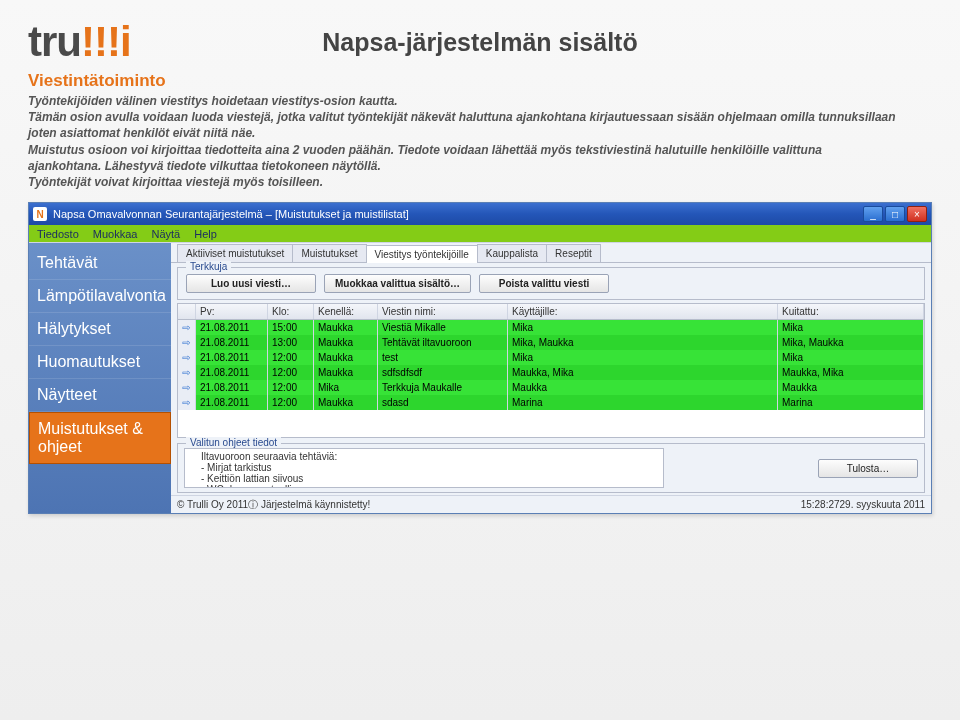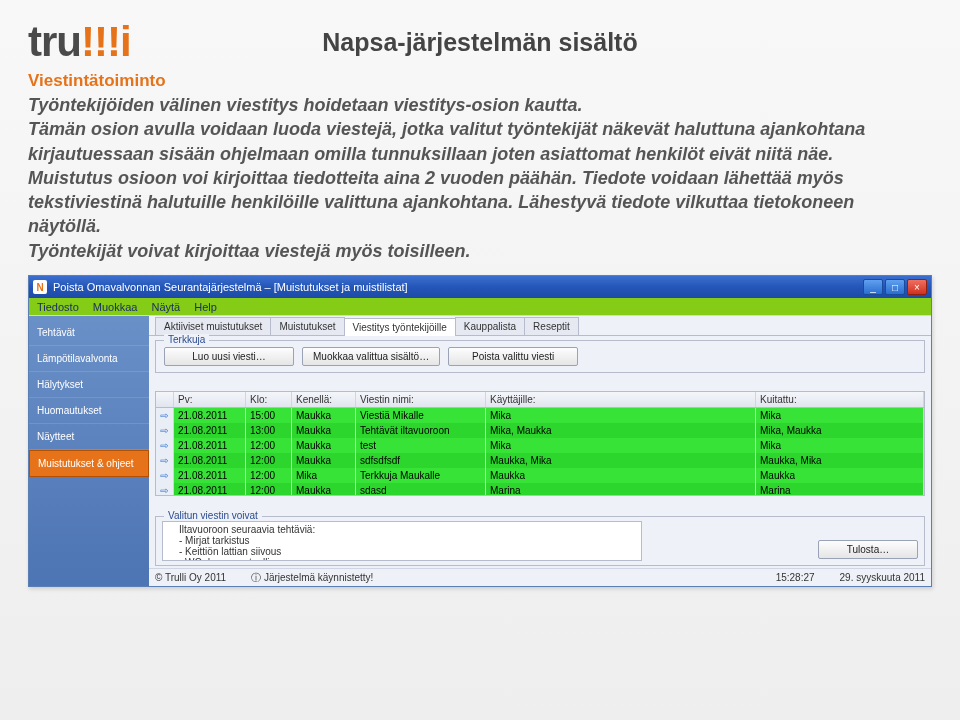--- a/index.html
+++ b/index.html
@@ -34,21 +34,21 @@
     margin-top: -40px;
     margin-bottom: 14px;
   }
   .subhead {
     font-size: 17px;
     color: #e6731a;
     font-weight: 700;
     margin-bottom: 2px;
   }
   .bodytext {
-    font-size: 18px;
+    font-size: 12px;
     color: #555;
     font-style: italic;
     font-weight: 600;
     line-height: 1.35;
     margin-bottom: 12px;
     max-width: 870px;
   }
   .app-window {
     width: 904px;
     height: 312px;
@@ -94,24 +94,24 @@
     color: #1d2f60;
     font-size: 11px;
     border-bottom: 1px solid #cfd5e2;
   }
   .content {
     flex: 1;
     display: flex;
     min-height: 0;
   }
   .sidebar {
-    width: 120px;
+    width: 142px;
     background: linear-gradient(180deg,#6a90c8,#4d74b3);
     color: #fff;
-    font-size: 10px;
+    font-size: 16px;
     display: flex;
     flex-direction: column;
     padding-top: 4px;
   }
   .sidebar .sitem {
     padding: 7px 8px;
     border-bottom: 1px solid rgba(255,255,255,0.12);
   }
   .sidebar .sitem.active {
     background: #e6731a;
@@ -147,34 +147,34 @@
     border: 1px solid #b6bccb;
     margin: 4px 6px 2px 6px;
     padding: 6px 8px;
     position: relative;
     background:#eef2f8;
   }
   .toolbar-group .legend {
     position:absolute; top:-7px; left:8px;
     background:#eef2f8; color:#2a4b8f; padding:0 4px; font-size:10px;
   }
-  .toolbar-group .btnrow { display:flex; gap:8px; }
+  .toolbar-group .btnrow { display:flex; gap:8px;font-weight:bold; }
   .xpbtn {
     min-width: 130px;
     padding: 3px 10px;
     background: linear-gradient(180deg,#fdfdfd,#e5e5e5);
     border: 1px solid #9aa3b6;
     border-radius: 2px;
     font-size: 10px;
     text-align: center;
     color:#222;
   }
   .grid-wrap {
     flex: 1;
-    margin: 16px 6px;
+    margin: 1px 6px;
     border: 1px solid #b6bccb;
     background:#fff;
     display:flex;
     flex-direction:column;
     min-height: 0;
     overflow:hidden;
   }
   .grid-head {
     display:flex;
     background: linear-gradient(180deg,#f4f6fa,#e1e5ee);
@@ -212,51 +212,51 @@
     height: 40px;
     background:#fff;
     border:1px solid #b6bccb;
     font-size:10px;
     color:#333;
     padding:2px 16px;
     white-space:pre-wrap;
     overflow:hidden;
   }
   .lower .printbtn{
-    position:absolute; right:6px; bottom:6px;
+    position:absolute; right:6px; bottom:14px;
     min-width:100px;
   }
   .statusbar{
     height:18px;
     background:#eef2f8;
     border-top:1px solid #cfd5e2;
     display:flex;
     align-items:center;
     font-size:10px;
     color:#333;
     padding:0 6px;
-    gap:25px;
+    gap:0;
   }
   .statusbar .spacer{flex:1;}
 </style>
 </head>
 <body>
 
 <div class="page">
   <div class="logo">
     <span>tru</span><span class="orange">!!!</span><span class="orange">i</span>
   </div>
   <div class="title">Napsa-järjestelmän sisältö</div>
   <div class="subhead">Viestintätoiminto</div>
   <div class="bodytext" id="body-text">Työntekijöiden välinen viestitys hoidetaan viestitys-osion kautta.<br>Tämän osion avulla voidaan luoda viestejä, jotka valitut työntekijät näkevät haluttuna ajankohtana kirjautuessaan sisään ohjelmaan omilla tunnuksillaan joten asiattomat henkilöt eivät niitä näe.<br>Muistutus osioon voi kirjoittaa tiedotteita aina 2 vuoden päähän. Tiedote voidaan lähettää myös tekstiviestinä halutuille henkilöille valittuna ajankohtana. Lähestyvä tiedote vilkuttaa tietokoneen näytöllä.<br>Työntekijät voivat kirjoittaa viestejä myös toisilleen.</div>
 
   <div class="app-window">
     <div class="titlebar">
       <div class="app-icon">N</div>
-      <div class="title-text">Poista Omavalvonnan Seurantajärjestelmä – [Muistutukset ja muistilistat]</div>
+      <div class="title-text">Napsa Omavalvonnan Seurantajärjestelmä – [Muistutukset ja muistilistat]</div>
       <div class="win-btns">
         <div class="win-btn">_</div>
         <div class="win-btn">□</div>
         <div class="win-btn close">×</div>
       </div>
     </div>
 
     <div class="menubar">
       <span>Tiedosto</span>
       <span>Muokkaa</span>
@@ -354,21 +354,21 @@
                 <div class="col-klo">12:00</div>
                 <div class="col-ken">Maukka</div>
                 <div class="col-nimi">sdasd</div>
                 <div class="col-kayt">Marina</div>
                 <div class="col-kuit">Marina</div>
               </div>
             </div>
         </div>
 
         <div class="lower">
-          <span class="legend">Valitun viestin voivat</span>
+          <span class="legend">Valitun ohjeet tiedot</span>
           <div class="msgbox" id="detail-text">Iltavuoroon seuraavia tehtäviä:<br>- Mirjat tarkistus<br>- Keittiön lattian siivous<br>- WC:den perusteellinen pesu</div>
           <div class="xpbtn printbtn">Tulosta…</div>
         </div>
 
         <div class="statusbar">
           <span>© Trulli Oy 2011</span>
           <span>ⓘ <span>Järjestelmä käynnistetty!</span></span>
           <span class="spacer"></span>
           <span>15:28:27</span>
           <span>29. syyskuuta 2011</span>

